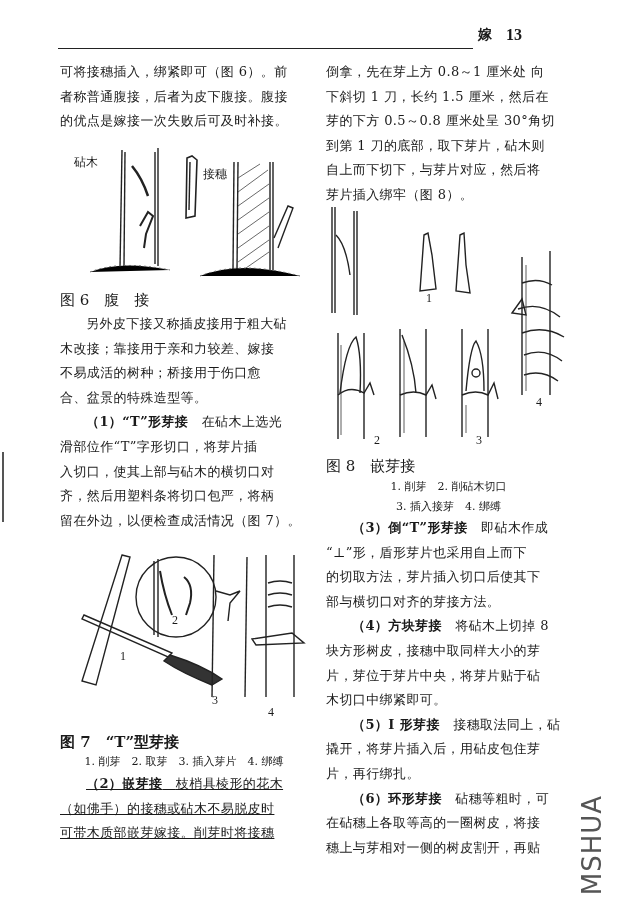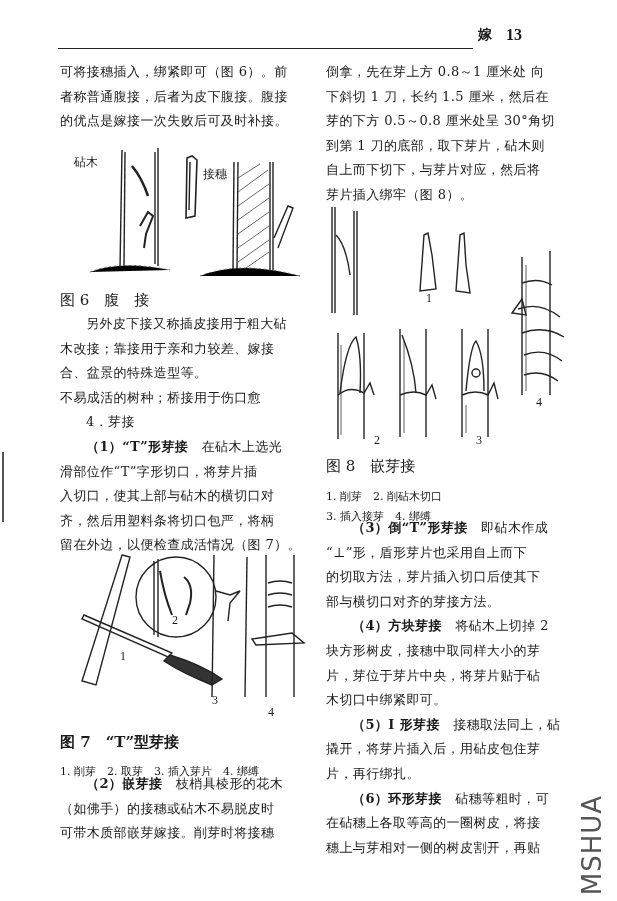--- a/index.html
+++ b/index.html
@@ -8,21 +8,21 @@
   .header { position:absolute; left:58px; top:26px; width:413px; height:22px; }
   .header .chap { position:absolute; left:420px; top:0; font-size:14px; font-weight:bold; }
   .header .pnum { position:absolute; left:448px; top:0; font-size:16px; font-weight:bold; font-family:"Liberation Serif",serif; }
   .rule { position:absolute; left:58px; top:48px; width:415px; height:1px; background:#222; }
   .col { position:absolute; font-size:13px; line-height:24.6px; letter-spacing:0.4px; }
   .col p { margin:0; }
   .left { left:60px; width:248px; }
   .right { left:326px; width:252px; }
   .indent { text-indent:2em; }
   .caption { text-align:left; font-size:15px; line-height:20px; }
-  .subcap { font-size:11px; line-height:19px;margin-top:10px; }
+  .subcap { text-align:center; font-size:11px; line-height:19px; }
   .fig { position:absolute; }
   .fig svg { display:block; }
   .bold { font-weight:bold; }
   .leftbar { position:absolute; left:2px; top:452px; width:2px; height:70px; background:#555; }
   .watermark { position:absolute; left:578px; top:790px; width:40px; height:110px; }
   .watermark span { position:absolute; left:-36px; top:40px; transform:rotate(-90deg);
        font-family:"DejaVu Sans","Liberation Sans",sans-serif; font-size:26px; color:#555; letter-spacing:1px; white-space:nowrap; }
   .lbl { position:absolute; font-size:12px; font-family:Liberation Serif, serif; }
 </style>
 </head>
@@ -76,23 +76,22 @@
       <path d="M140 128 Q180 112 240 128"></path>
     </g>
   </svg>
 </div>
 
 <div class="caption" style="position:absolute; left:60px; top:290px; width:248px;">图 6　腹　接</div>
 
 <div class="col left" style="top:312px;">
   <p class="indent">另外皮下接又称插皮接用于粗大砧</p>
   <p>木改接；靠接用于亲和力较差、嫁接</p>
+  <p>不易成活的树种；桥接用于伤口愈</p>
   <p>合、盆景的特殊造型等。</p>
-  <p>不易成活的树种；桥接用于伤口愈</p>
-  <p class="indent">4．芽接</p>
   <p class="indent"><span class="bold">（1）“T”形芽接</span>　<span>在砧木上选光</span></p>
   <p>滑部位作“T”字形切口，将芽片插</p>
   <p>入切口，使其上部与砧木的横切口对</p>
   <p>齐，然后用塑料条将切口包严，将柄</p>
   <p>留在外边，以便检查成活情况（图 7）。</p>
 </div>
 
 <div class="fig" style="left:72px; top:545px; width:240px; height:175px;">
   <svg width="240" height="175">
     <g stroke="#222" fill="none" stroke-width="1.4">
@@ -115,21 +114,21 @@
   </svg>
   <span class="lbl" style="left:100px; top:68px;">2</span>
   <span class="lbl" style="left:48px; top:104px;">1</span>
   <span class="lbl" style="left:140px; top:148px;">3</span>
   <span class="lbl" style="left:196px; top:160px;">4</span>
 </div>
 
 <div class="caption" style="position:absolute; left:60px; top:732px; width:248px;font-weight:bold;">图 7　“T”型芽接</div>
 <div class="subcap" style="position:absolute; left:60px; top:752px; width:248px;">1. 削芽　2. 取芽　3. 插入芽片　4. 绑缚</div>
 
-<div class="col left" style="top:772px;">
+<div class="col left" style="top:772px;text-decoration:underline;">
   <p class="indent"><span class="bold">（2）嵌芽接</span>　<span>枝梢具棱形的花木</span></p>
   <p>（如佛手）的接穗或砧木不易脱皮时</p>
   <p>可带木质部嵌芽嫁接。削芽时将接穗</p>
 </div>
 
 <div class="col right" style="top:60px;">
   <p>倒拿，先在芽上方 0.8～1 厘米处 向</p>
   <p>下斜切 1 刀，长约 1.5 厘米，然后在</p>
   <p>芽的下方 0.5～0.8 厘米处呈 30°角切</p>
   <p>到第 1 刀的底部，取下芽片，砧木则</p>
@@ -181,21 +180,21 @@
 <div class="caption" style="position:absolute; left:326px; top:456px; width:245px;">图 8　嵌芽接</div>
 <div class="subcap" style="position:absolute; left:326px; top:477px; width:245px;">1. 削芽　2. 削砧木切口</div>
 <div class="subcap" style="position:absolute; left:326px; top:497px; width:245px;">3. 插入接芽　4. 绑缚</div>
 
 <div class="col right" style="top:516px;">
   <p class="indent"><span class="bold">（3）倒“T”形芽接</span>　<span>即砧木作成</span></p>
   <p>“⊥”形，盾形芽片也采用自上而下</p>
   <p>的切取方法，芽片插入切口后使其下</p>
   <p>部与横切口对齐的芽接方法。</p>
 
-  <p class="indent"><span class="bold">（4）方块芽接</span>　<span>将砧木上切掉 2</span></p>
+  <p class="indent"><span class="bold">（4）方块芽接</span>　<span>将砧木上切掉 8</span></p>
   <p>块方形树皮，接穗中取同样大小的芽</p>
   <p>片，芽位于芽片中央，将芽片贴于砧</p>
   <p>木切口中绑紧即可。</p>
 
   <p class="indent"><span class="bold">（5）I 形芽接</span>　<span>接穗取法同上，砧</span></p>
   <p>撬开，将芽片插入后，用砧皮包住芽</p>
   <p>片，再行绑扎。</p>
 
   <p class="indent"><span class="bold">（6）环形芽接</span>　<span>砧穗等粗时，可</span></p>
   <p>在砧穗上各取等高的一圈树皮，将接</p>

